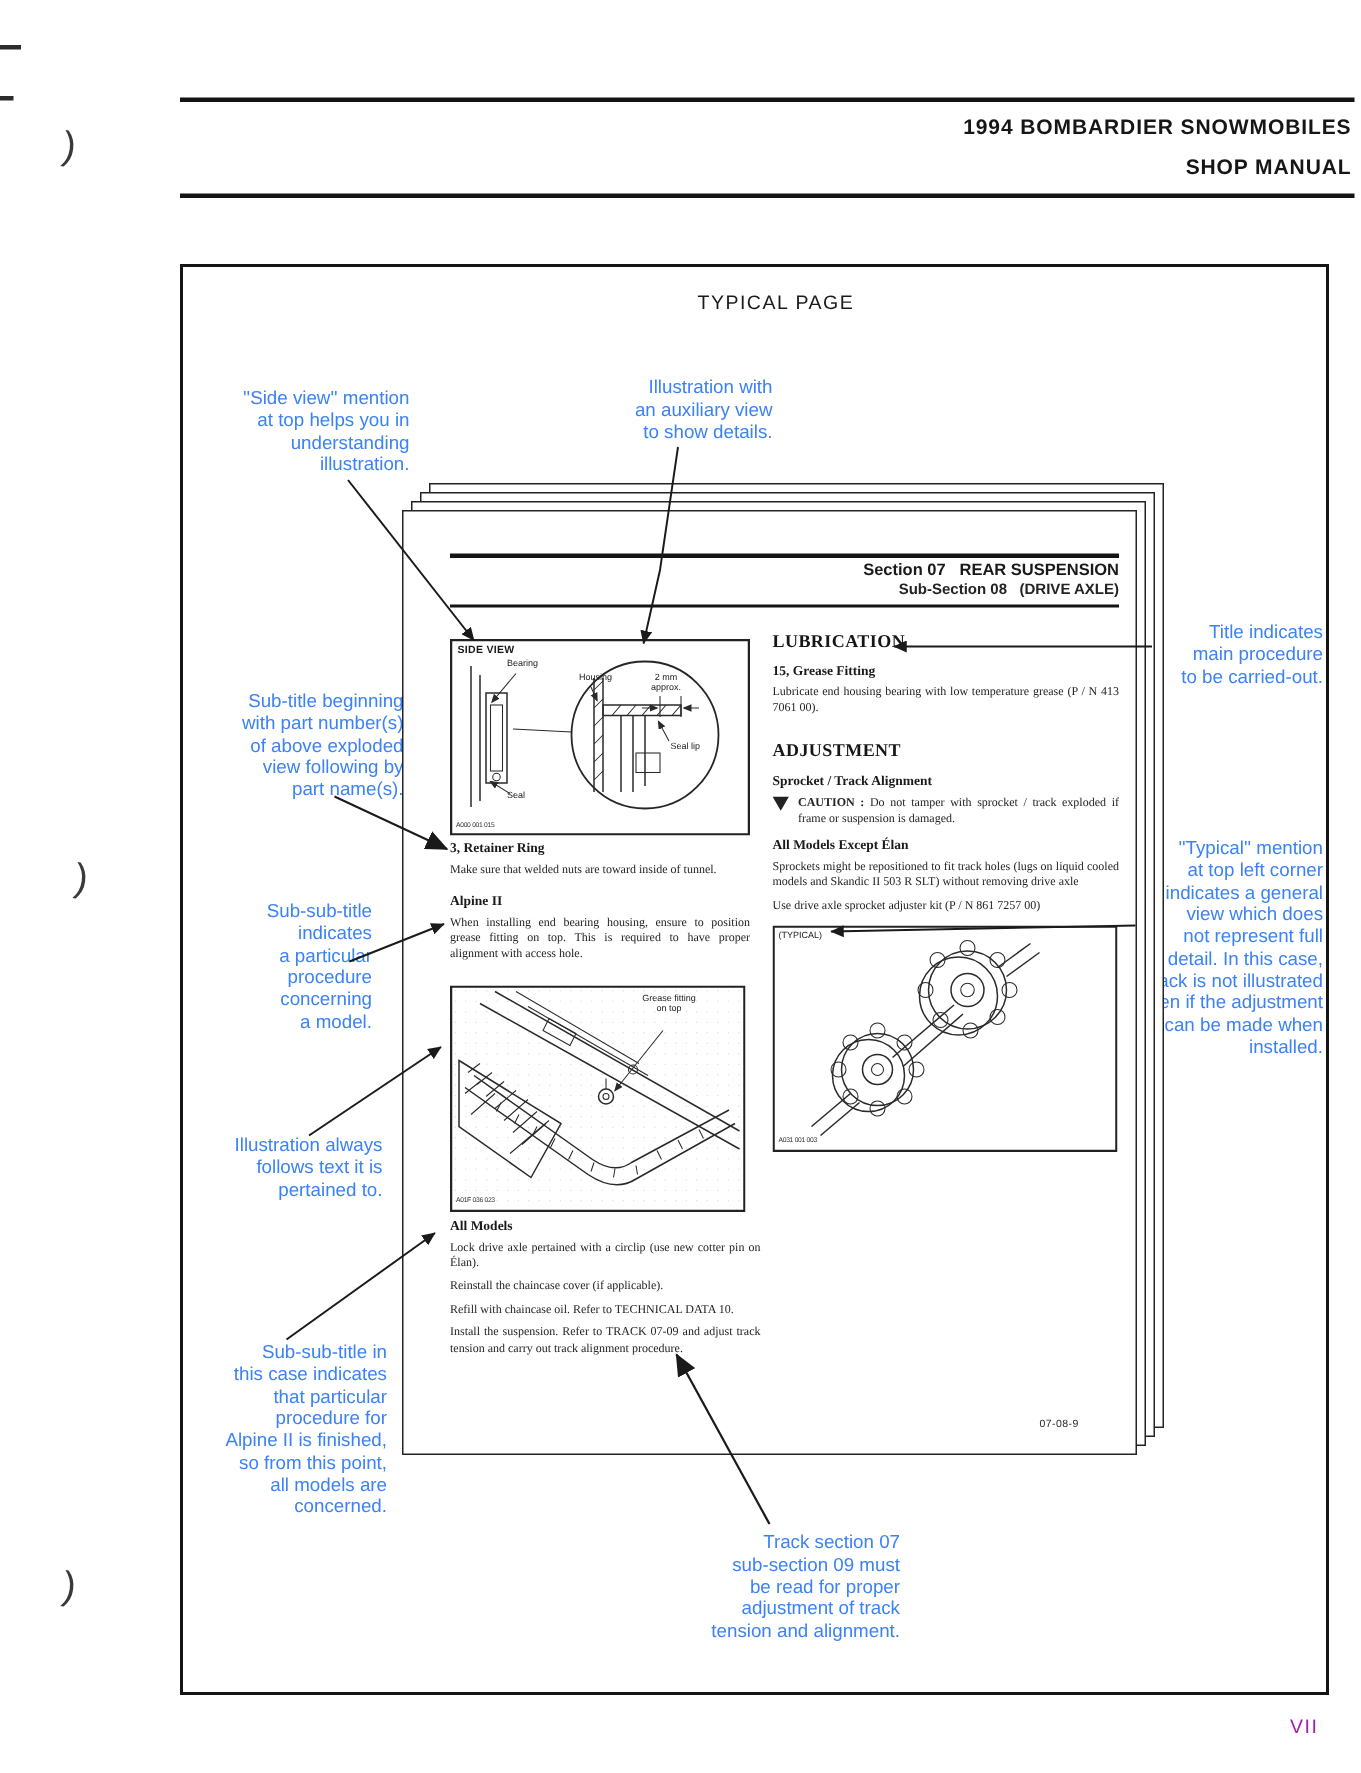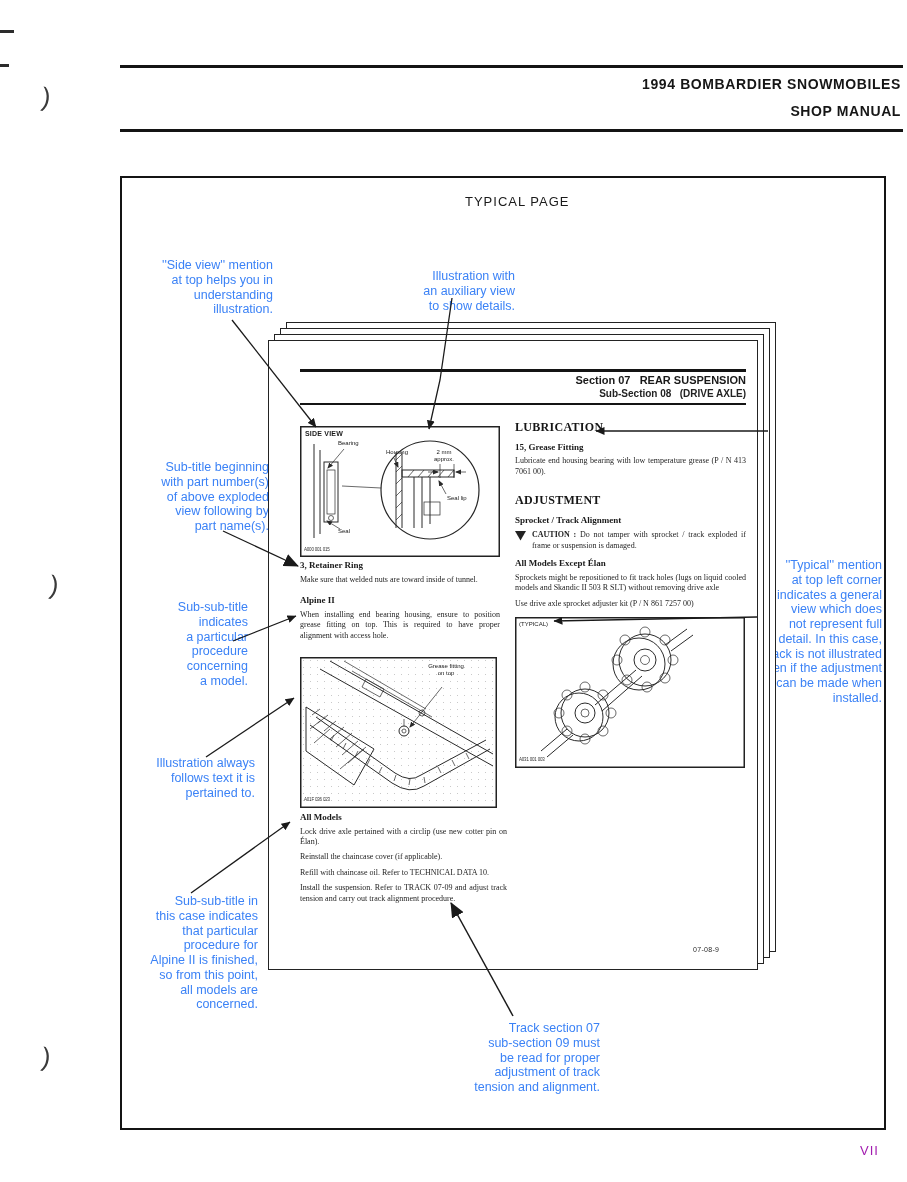--- a/index.html
+++ b/index.html
@@ -52,21 +52,21 @@
   <div class="hdr-title" style="top:103px;width:895px;">SHOP MANUAL</div>
   <div class="rule" style="left:120px;top:129px;width:783px;height:3px;"></div>
 
   <div class="outer-box"></div>
   <div class="typ-title" style="left:465px;top:194px;">TYPICAL PAGE</div>
 
   <div class="ann" style="left:138px;top:258px;width:135px;">''Side view'' mention
 at top helps you in
 understanding
 illustration.</div>
-  <div class="ann" style="left:385px;top:251px;width:130px;margin-top:18px;">Illustration with
+  <div class="ann" style="left:385px;top:251px;width:130px;">Illustration with
 an auxiliary view
 to show details.</div>
   <div class="ann" style="left:134px;top:460px;width:135px;">Sub-title beginning
 with part number(s)
 of above exploded
 view following by
 part name(s).</div>
   <div class="ann" style="left:138px;top:600px;width:110px;">Sub-sub-title
 indicates
 a particular
@@ -77,20 +77,23 @@
 follows text it is
 pertained to.</div>
   <div class="ann" style="left:126px;top:894px;width:132px;">Sub-sub-title in
 this case indicates
 that particular
 procedure for
 Alpine II is finished,
 so from this point,
 all models are
 concerned.</div>
+  <div class="ann" style="left:764px;top:414px;width:118px;">Title indicates
+main procedure
+to be carried-out.</div>
   <div class="ann" style="left:750px;top:558px;width:132px;">''Typical'' mention
 at top left corner
 indicates a general
 view which does
 not represent full
 detail. In this case,
 track is not illustrated
 even if the adjustment
 can be made when
 installed.</div>

